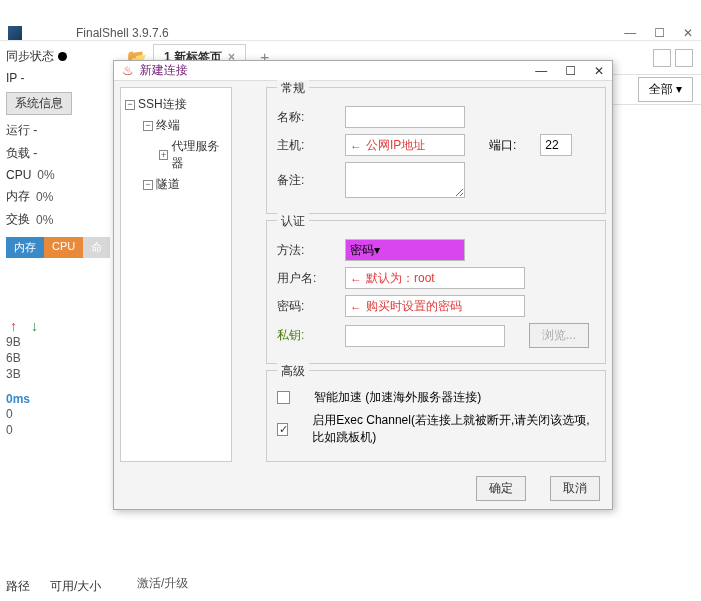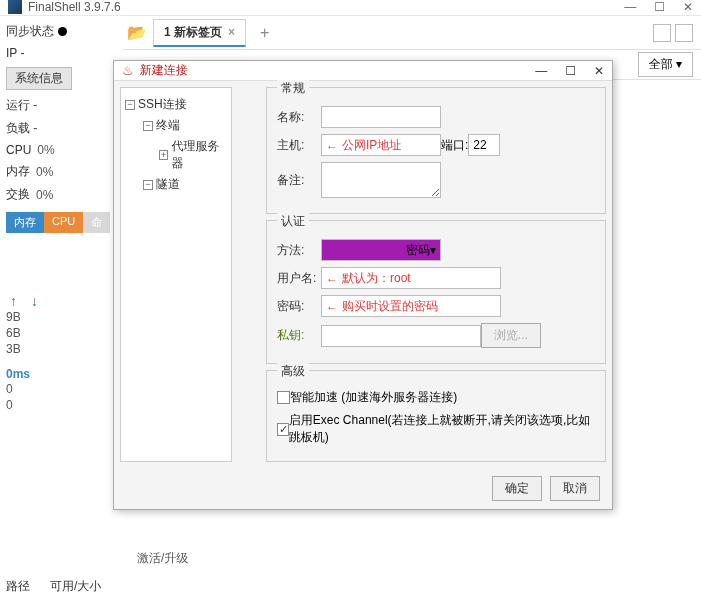--- a/index.html
+++ b/index.html
@@ -1,17 +1,17 @@
 <!DOCTYPE html>
 <html><head>
 <meta charset="utf-8">
 <style>
 *{box-sizing:border-box;margin:0;padding:0;font-family:"Microsoft YaHei","Segoe UI",sans-serif;font-size:12px;}
 body{background:#fff;width:701px;height:601px;overflow:hidden;position:relative;}
-.titlebar{height:16px;display:flex;align-items:flex-start;padding:0 8px;border-bottom:1px solid #e8e8e8;}
+.titlebar{height:41px;display:flex;align-items:flex-end;padding:0 8px;border-bottom:1px solid #e8e8e8;gap:48px;}
 .titlebar .app-icon{width:14px;height:14px;background:linear-gradient(135deg,#2a5a8a,#1a3a5a);margin-right:6px;}
 .titlebar .title{color:#555;flex:1;}
 .win-controls{display:flex;gap:18px;color:#666;}
 .win-controls span{cursor:pointer;}
 .main-layout{display:flex;height:calc(100% - 28px);}
 .sidebar{width:123px;padding:4px 6px;}
 .sidebar-row{display:flex;align-items:center;padding:3px 0;color:#333;}
 .black-dot{width:9px;height:9px;border-radius:50%;background:#000;margin-left:4px;}
 .sys-btn{border:1px solid #bbb;padding:2px 8px;margin:4px 0;display:inline-block;background:#e5e5e5;color:#333;}
 .pct{color:#555;margin-left:6px;}
@@ -33,41 +33,41 @@
 .right-icons{margin-left:auto;display:flex;gap:4px;padding-right:8px;color:#888;}
 .grid-icon{width:18px;height:18px;border:1px solid #bbb;}
 .content{flex:1;position:relative;}
 .toolbar-bg{height:30px;border-bottom:1px solid #e0e0e0;display:flex;align-items:center;padding:0 8px;justify-content:flex-end;gap:6px;}
 .sel-all{border:1px solid #bbb;padding:3px 10px;background:#fff;}
 .activate{color:#555;padding:6px 8px;}
 
 .dialog{position:absolute;left:113px;top:60px;width:500px;height:450px;background:#f4f4f4;border:1px solid #aaa;box-shadow:2px 2px 8px rgba(0,0,0,0.25);display:flex;flex-direction:column;}
 .dlg-title{height:28px;display:flex;align-items:center;padding:0 8px;background:#fff;border-bottom:1px solid #ddd;}
 .java-icon{color:#c83a3a;font-size:13px;margin-right:6px;}
-.dlg-title .t{flex:1;color:#b91c1c;}
+.dlg-title .t{flex:1;color:#701a75;}
 .dlg-win{display:flex;gap:18px;color:#333;}
 .dlg-body{flex:1;display:flex;padding:6px;gap:6px;}
 .tree{width:112px;background:#fff;border:1px solid #ccc;padding:6px 4px;}
 .tree-node{display:flex;align-items:center;padding:2px 0;color:#333;gap:3px;}
 .tree-toggle{width:10px;height:10px;border:1px solid #888;display:inline-flex;align-items:center;justify-content:center;font-size:9px;line-height:1;color:#555;}
 .tree-child{padding-left:18px;}
 .tree-child2{padding-left:34px;}
 .form{flex:1;display:flex;flex-direction:column;gap:6px;margin-left:28px;}
 .fieldset{border:1px solid #ccc;padding:10px 10px 12px 10px;}
 .legend{position:relative;top:-18px;background:#f4f4f4;padding:0 4px;color:#333;display:inline-block;}
 .fs-body{margin-top:-12px;}
-.row{display:flex;align-items:center;padding:3px 0;gap:0;}
+.row{display:flex;align-items:center;padding:3px 0;gap:24px;}
 .label{width:44px;color:#333;}
 .label-gray{width:44px;color:#4d7c0f;}
 .input{border:1px solid #bbb;height:22px;padding:0 4px;background:#fff;}
 .red-note{color:#e03a3a;display:flex;align-items:center;gap:4px;}
 .red-arrow{color:#e03a3a;}
-.select{border:1px solid #bbb;height:22px;background:#a21caf;padding:0 4px;display:flex;align-items:center;justify-content:flex-end;}
+.select{border:1px solid #bbb;height:22px;background:#d946ef;padding:0 4px;display:flex;align-items:center;justify-content:flex-start;}
 .btn{border:1px solid #aaa;padding:3px 12px;background:#f0f0f0;color:#333;}
-.dlg-foot{display:flex;justify-content:flex-end;gap:8px;padding:8px 12px;}
+.dlg-foot{display:flex;justify-content:flex-end;gap:24px;padding:8px 12px;}
 .chk{width:13px;height:13px;border:1px solid #888;display:inline-block;background:#fff;}
 .chk.checked::after{content:"✓";font-size:11px;position:relative;top:-2px;left:1px;color:#333;}
 .col-resize{position:absolute;bottom:6px;left:6px;display:flex;gap:20px;color:#333;}
 </style>
 </head>
 <body>
 
 <div class="titlebar">
   <div class="app-icon"></div>
   <div class="title">FinalShell 3.9.7.6</div>

